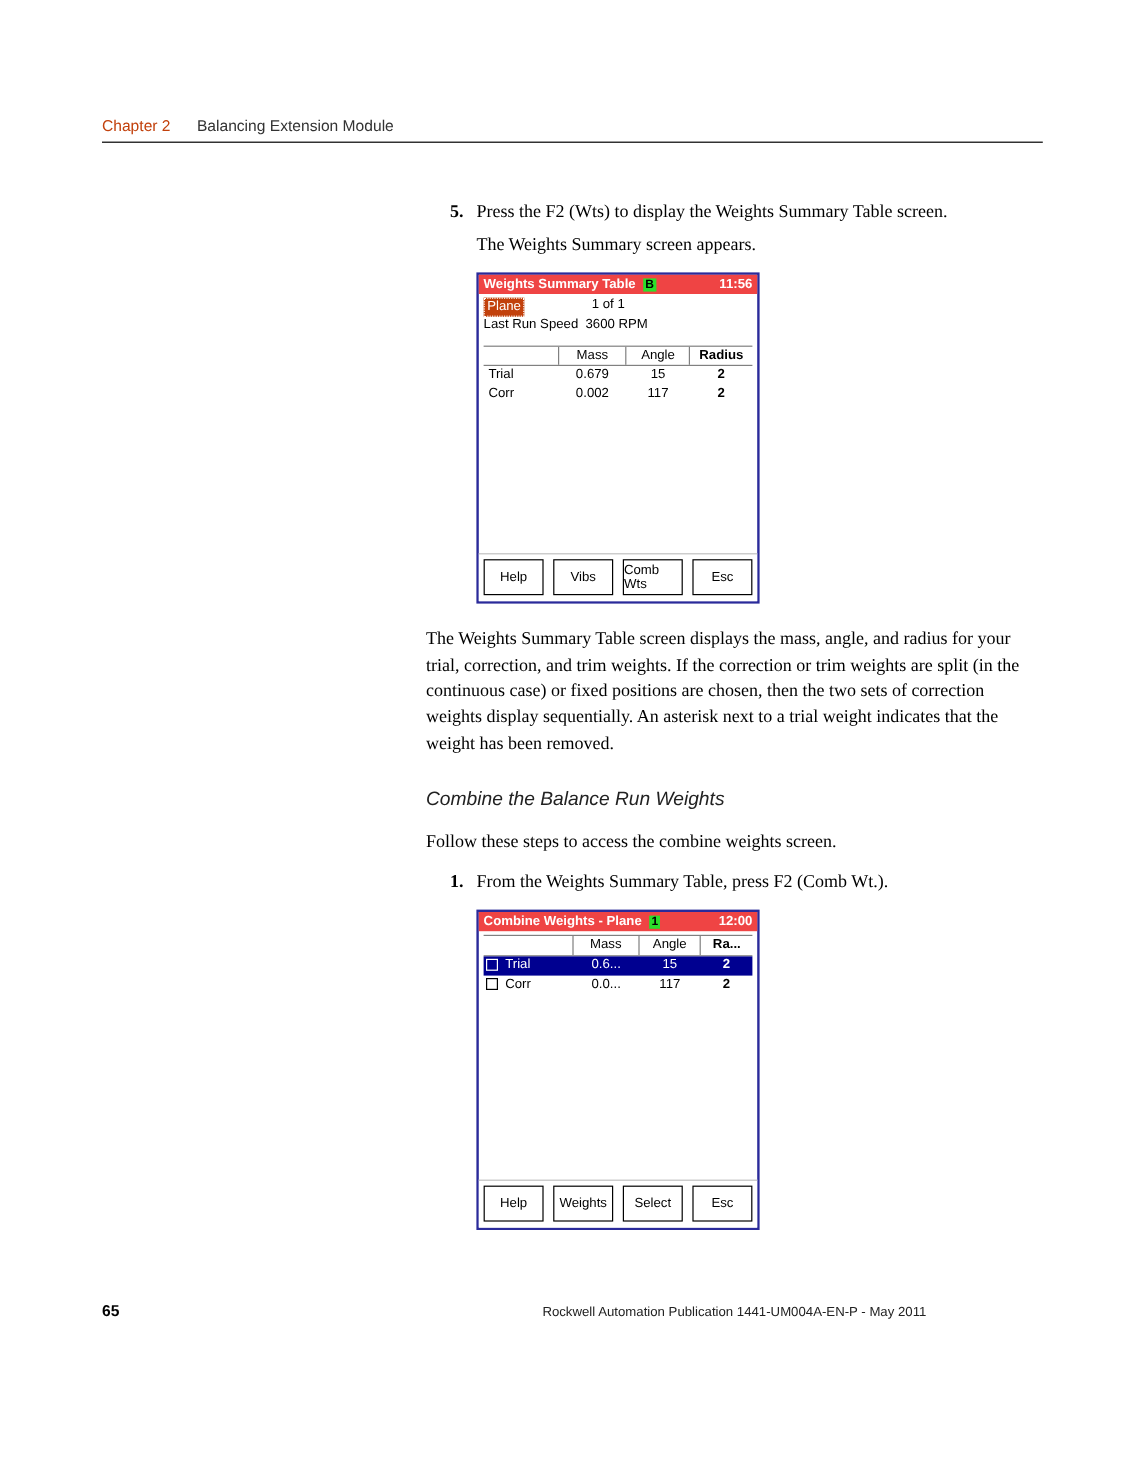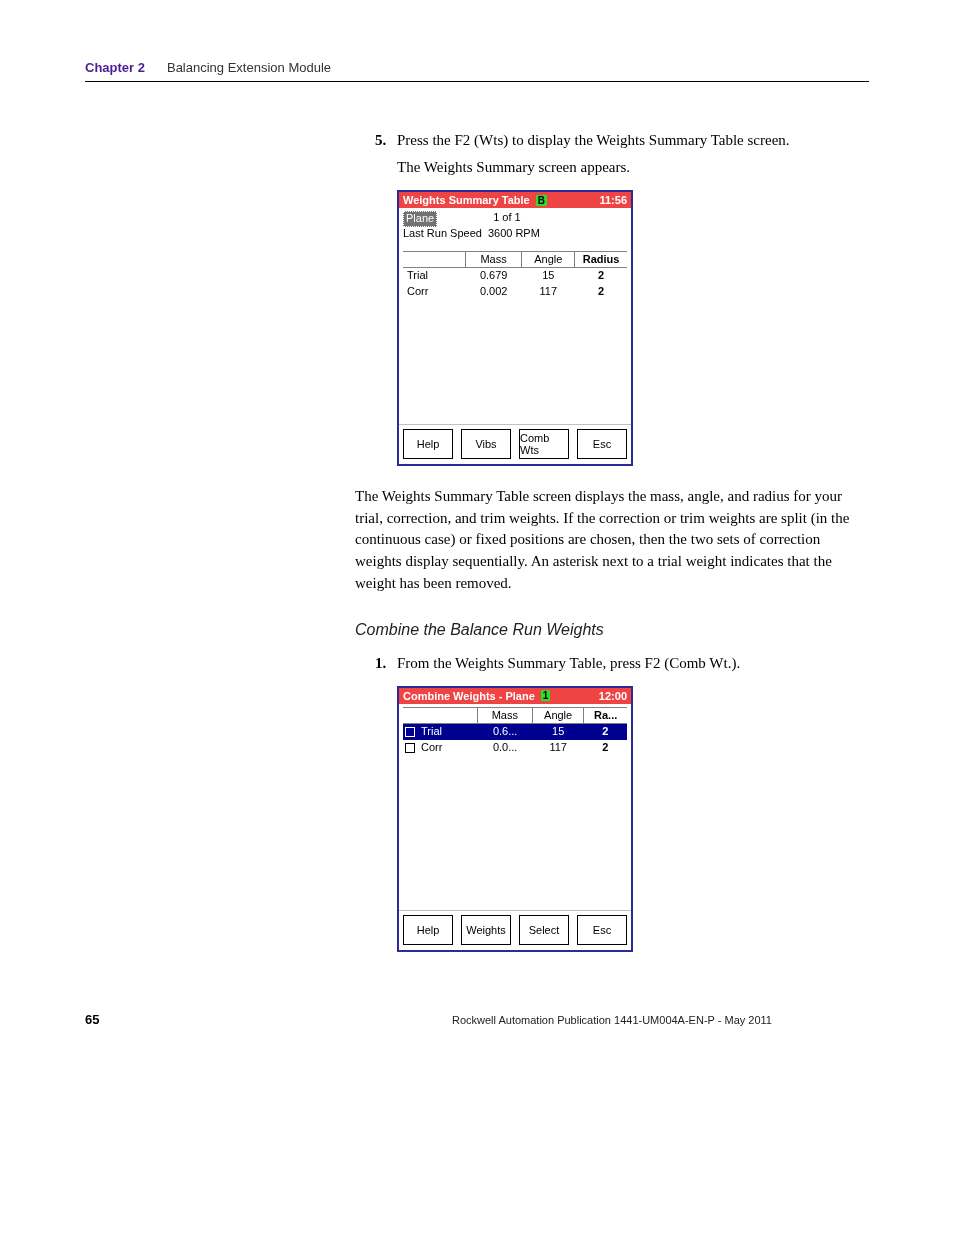--- a/index.html
+++ b/index.html
@@ -13,25 +13,26 @@
     box-sizing: border-box;
   }
   .header-line {
     display: flex;
     align-items: baseline;
     border-bottom: 1px solid #000;
     padding-bottom: 6px;
     margin-bottom: 50px;
   }
   .chapter-label {
-    color: #4c1d95;
-    font-weight: bold;
+    color: #c2410c;
+    font-weight: normal;
     font-size: 13px;
     font-family: Arial, sans-serif;
     margin-right: 22px;
+    margin-top: 37px;
   }
   .chapter-title {
     font-size: 13px;
     font-family: Arial, sans-serif;
     color: #333;
     text-align: right;
   }
   .content-col {
     margin-left: 270px;
   }
@@ -93,21 +94,21 @@
     margin-left: auto;
   }
   .dev-body {
     padding: 3px 4px 4px 4px;
     line-height: 1.25;
   }
   .row {
     display: flex;
   }
   .highlight {
-    background: #737373;
+    background: #c2410c;
     color: #fff;
     padding: 0 2px;
     border: 1px dotted #fff;
   }
   .dev-table {
     margin-top: 10px;
     width: 100%;
   }
   .dev-table .hdr {
     display: flex;
@@ -236,20 +237,21 @@
       <div class="softbtn">Vibs</div>
       <div class="softbtn">Comb Wts</div>
       <div class="softbtn">Esc</div>
     </div>
   </div>
 
   <div class="body-para">The Weights Summary Table screen displays the mass, angle, and radius for your trial, correction, and trim weights. If the correction or trim weights are split (in the continuous case) or fixed positions are chosen, then the two sets of correction weights display sequentially. An asterisk next to a trial weight indicates that the weight has been removed.</div>
 
   <div class="section-heading">Combine the Balance Run Weights</div>
 
+  <div class="body-para">Follow these steps to access the combine weights screen.</div>
 
   <div class="step-line">
     <span class="step-num">1.</span>
     <span class="step-text">From the Weights Summary Table, press F2 (Comb Wt.).</span>
   </div>
 
   <div class="device">
     <div class="titlebar">
       <span class="titlebar-text">Combine Weights - Plane</span>
       <span class="titlebar-batt">1</span>

